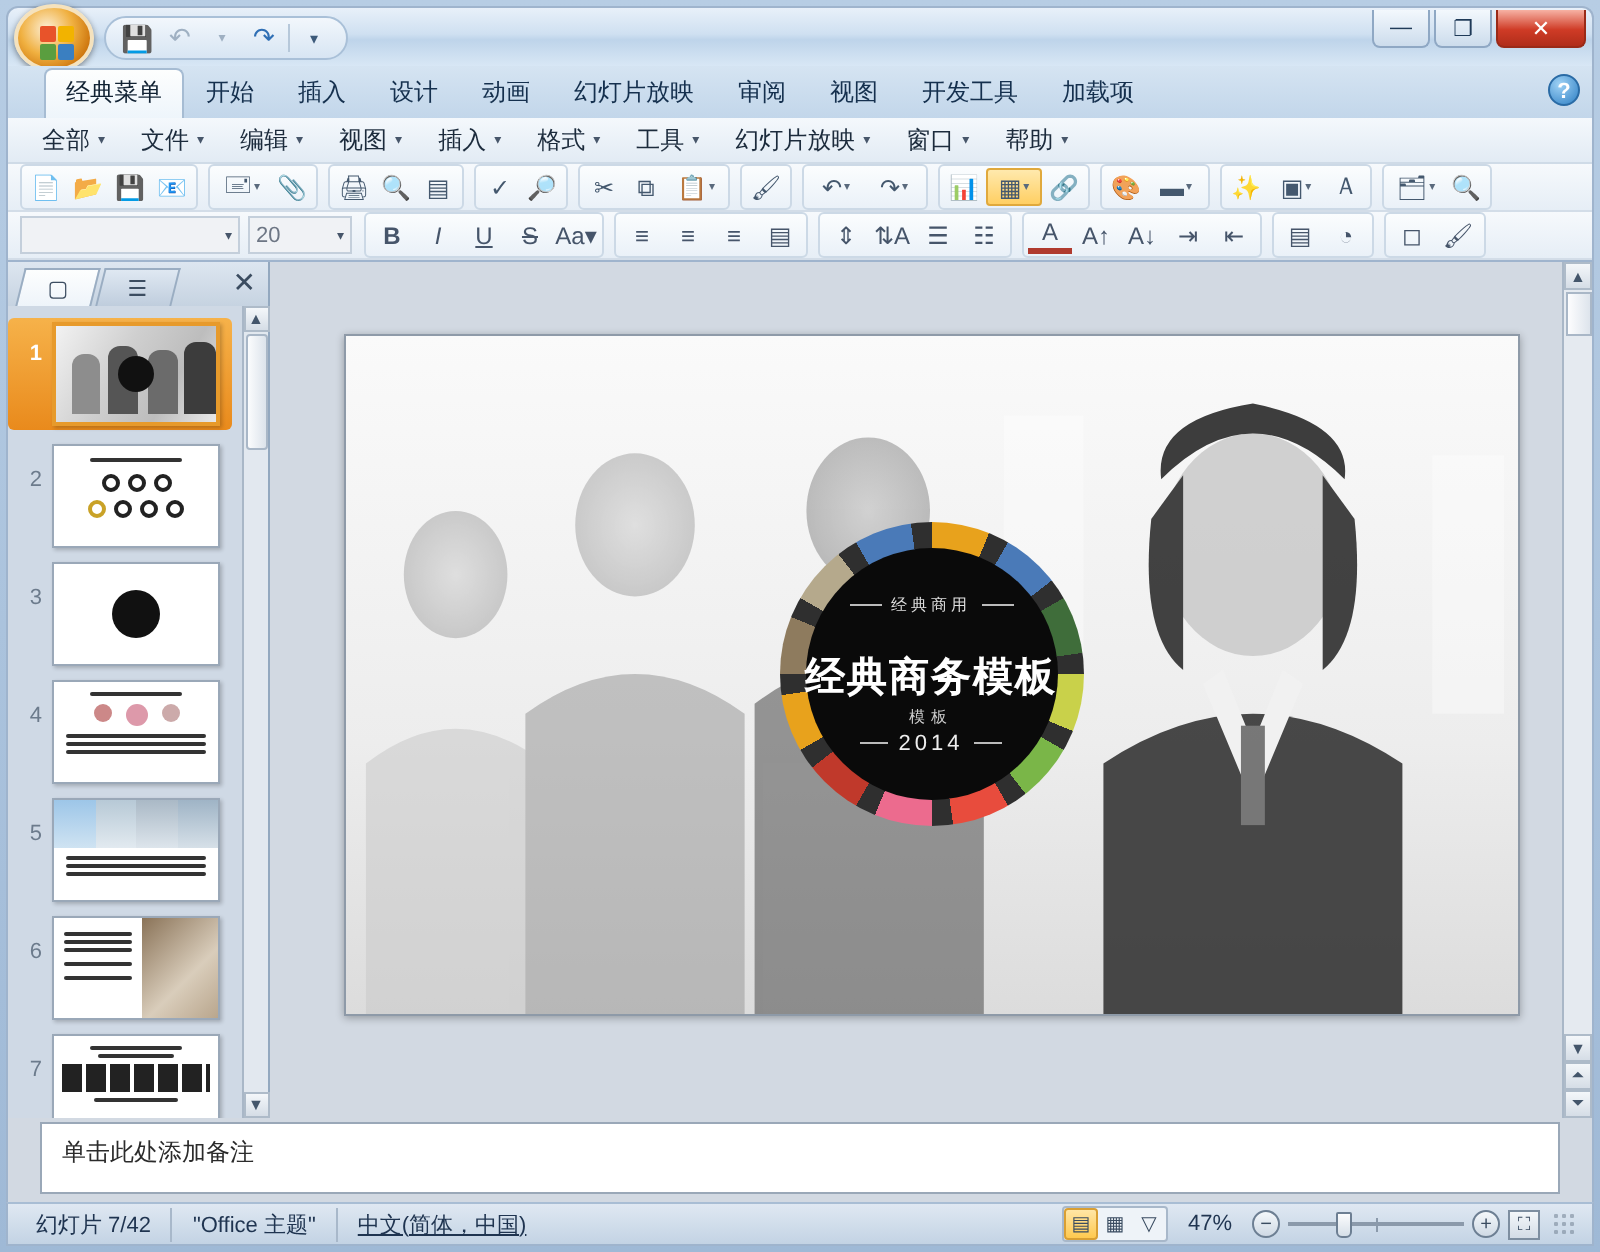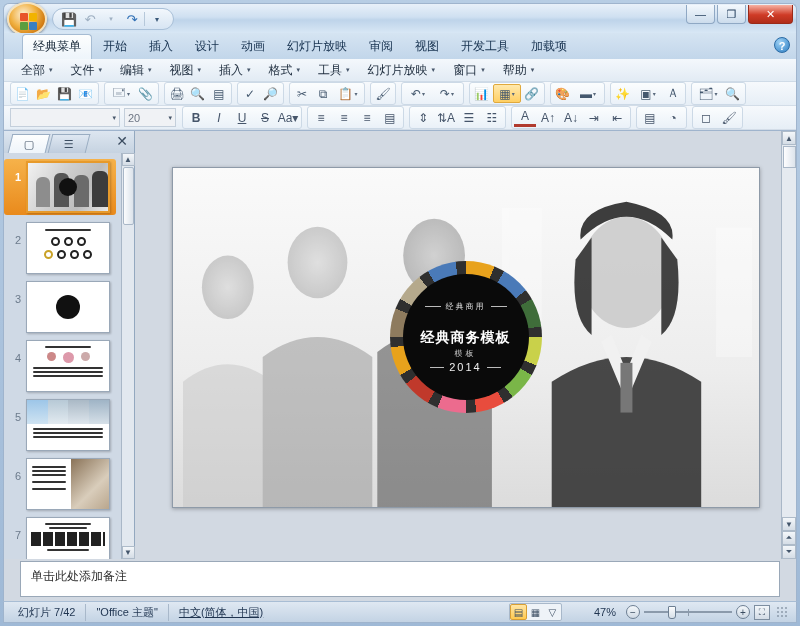--- a/index.html
+++ b/index.html
@@ -169,21 +169,21 @@
       #e8a21c 240deg 262deg, #2f2f2f 262deg 270deg,
       #8e7b5e 270deg 292deg, #2f2f2f 292deg 300deg,
       #b5a98c 300deg 322deg, #2f2f2f 322deg 330deg,
       #4a7ab8 330deg 352deg, #2f2f2f 352deg 360deg);
   }
   .logo-core { position:absolute; inset:13px; border-radius:50%; background:#0a0a0a;
                display:flex; flex-direction:column; align-items:center; justify-content:center;
                color:#fff; text-align:center; }
   .logo-sub { font-size:8px; letter-spacing:2px; color:#ddd; display:flex; align-items:center; gap:5px; }
   .logo-sub .dash { display:inline-block; width:16px; height:1px; background:#bbb; }
-  .logo-main { font-size:14px; font-weight:bold; letter-spacing:1px; margin:17px 0 1px; }
+  .logo-main { font-size:20px; font-weight:bold; letter-spacing:1px; margin:17px 0 1px; }
   .logo-mini { font-size:8px; letter-spacing:3px; color:#ccc; }
   .logo-year { font-size:11px; letter-spacing:2px; color:#eee; margin-top:2px;
                display:flex; align-items:center; gap:5px; }
   .logo-year .dash { display:inline-block; width:14px; height:1px; background:#bbb; }
 
   .main-sb { position:absolute; right:0; top:0; bottom:0; width:15px; background:#e5eaf0;
              border-left:1px solid #a9b7c7; display:flex; flex-direction:column; align-items:center; }
   .msb-thumb { width:13px; height:22px; margin-top:1px;
                background:linear-gradient(90deg,#fdfdfe,#dde4ec); border:1px solid #a9b7c7; }
   .msb-spacer { flex:1; }
@@ -199,21 +199,21 @@
             background:linear-gradient(180deg,#dfe8f2,#c3d3e4);
             border:1px solid #9fb4cd; border-top:1px solid #a8bdd4;
             font-size:11px; color:#1f3450; padding-left:4px; }
   .scell { padding:0 10px; height:17px; display:flex; align-items:center;
            border-right:1px solid #a8b8ca; }
   .scell.nb { border-right:none;text-decoration:underline; }
   .sright { margin-left:auto; display:flex; align-items:center; gap:4px; padding-right:8px; }
   .vbtn { width:17px; height:16px; display:flex; align-items:center; justify-content:center;
           font-size:10px; color:#3a4c61; border:1px solid transparent; }
   .vbtn.active { background:linear-gradient(180deg,#ffe6a6,#ffc94f); border-color:#d99f33; border-radius:2px; }
-  .zoomtxt { padding:0 6px;margin-left:22px; }
+  .zoomtxt { padding:0 6px; }
   .zcirc { width:14px; height:14px; border-radius:50%; border:1px solid #6d7f93;
            background:linear-gradient(180deg,#f4f8fb,#cfd9e4);
            font-size:10px; display:flex; align-items:center; justify-content:center; color:#3a4c61; }
   .ztrack { width:88px; height:14px; position:relative; display:flex; align-items:center; }
   .ztrack .line { height:2px; width:100%; background:#8b9aab; }
   .ztrack .mid { position:absolute; left:50%; width:1px; height:7px; background:#8b9aab; }
   .zhandle { position:absolute; left:24px; width:8px; height:13px;
              background:linear-gradient(180deg,#fbfcfd,#d6dfe8); border:1px solid #6d7f93; border-radius:1px 1px 3px 3px; }
   .fitbtn { width:16px; height:15px; border:1px solid #7d8ea0;
             background:linear-gradient(180deg,#f3f7fa,#d3dce6); font-size:9px;

